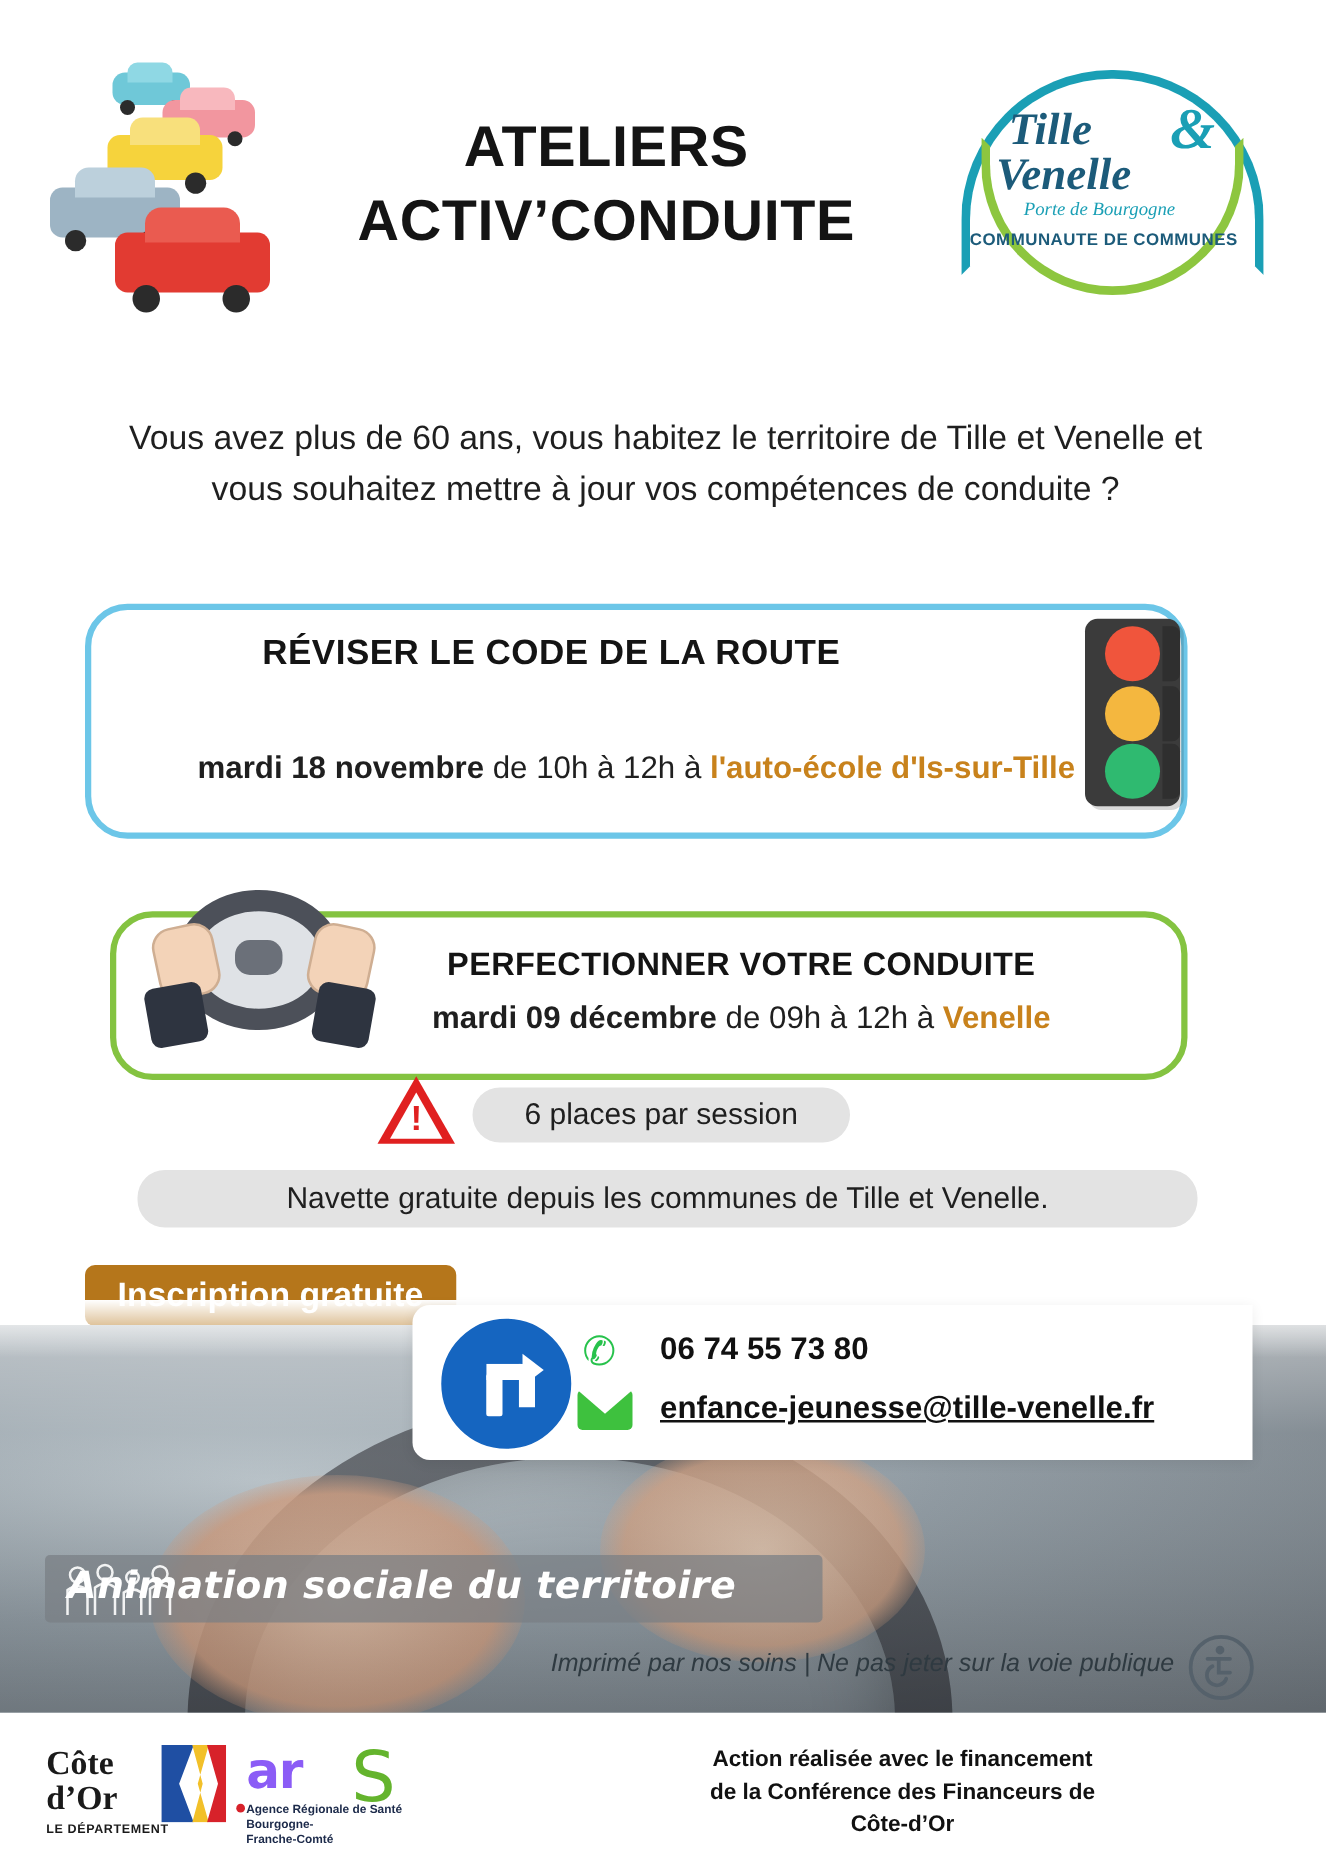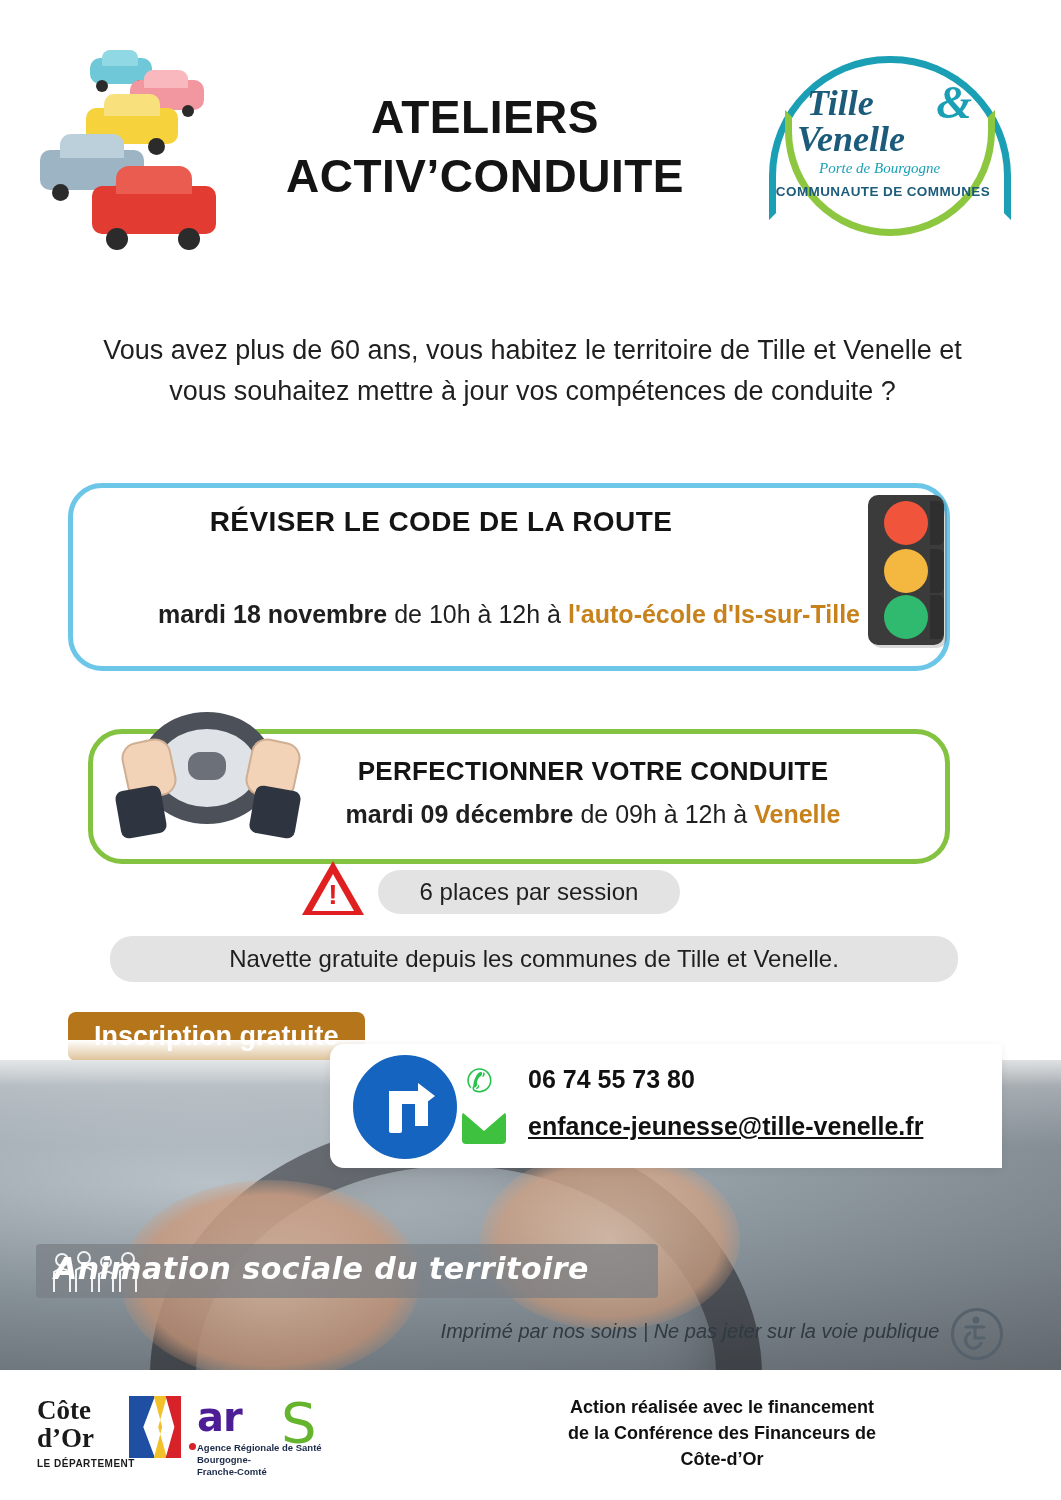--- a/index.html
+++ b/index.html
@@ -602,21 +602,21 @@
     position: absolute;
     left: 182px; top: 22px;
     width: 140px; height: 80px;
   }
   .ars-word {
     position: absolute;
     left: 0; top: 0;
     font-family: "DejaVu Sans", sans-serif;
     font-weight: bold;
     font-size: 40px;
-    color: #4c1d95;
+    color: #8b5cf6;
     letter-spacing: -1px;
   }
   .ars-s {
     position: absolute;
     left: 84px; top: -4px;
     font-family: "DejaVu Sans", sans-serif;
     font-size: 56px;
     color: #64b42d;
   }
   .ars-sub {

